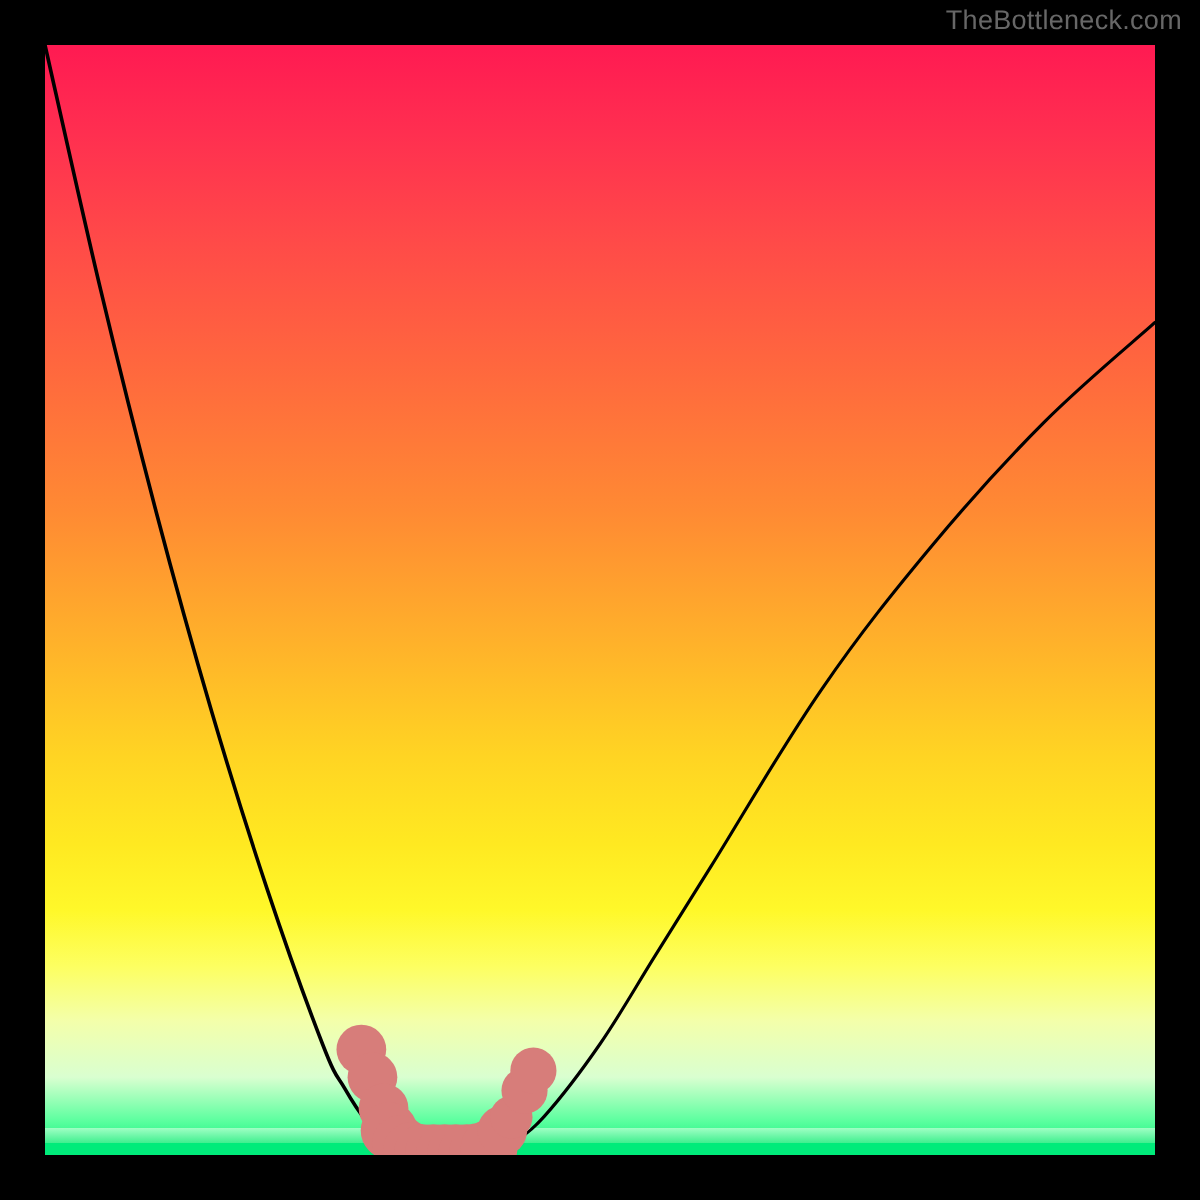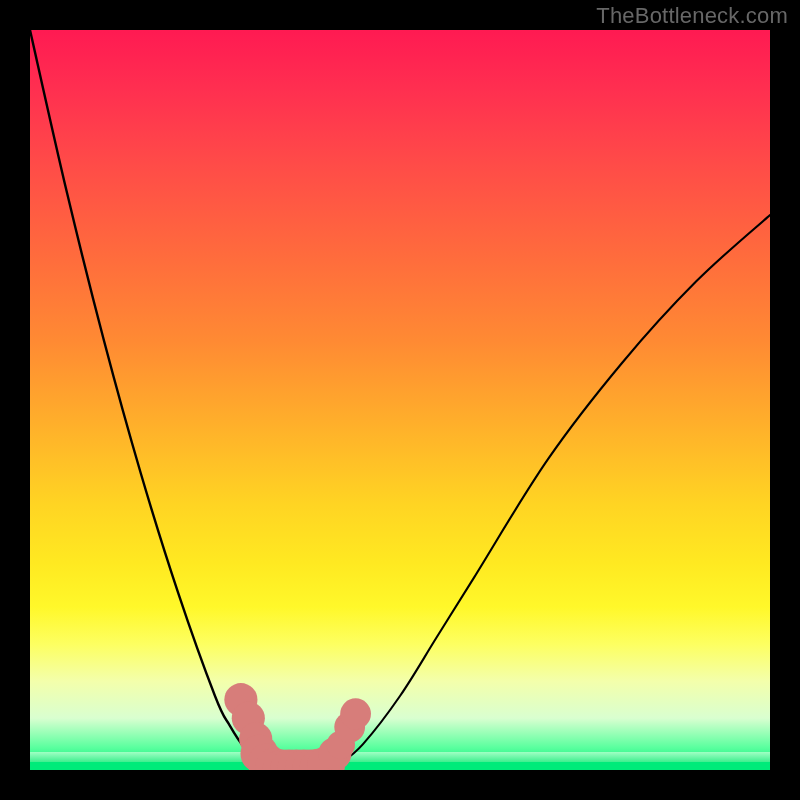--- a/index.html
+++ b/index.html
@@ -17,21 +17,21 @@
     left: 0;
     width: 800px;
     height: 800px;
     background: #000;
   }
   .watermark {
     position: absolute;
     top: 3px;
     right: 12px;
     color: #676767;
-    font-size: 22px;
+    font-size: 18px;
     font-weight: 500;
     letter-spacing: 0.2px;
     z-index: 50;
     text-align: right;
   }
   .plot {
     position: absolute;
     left: 30px;
     top: 30px;
     width: 740px;

